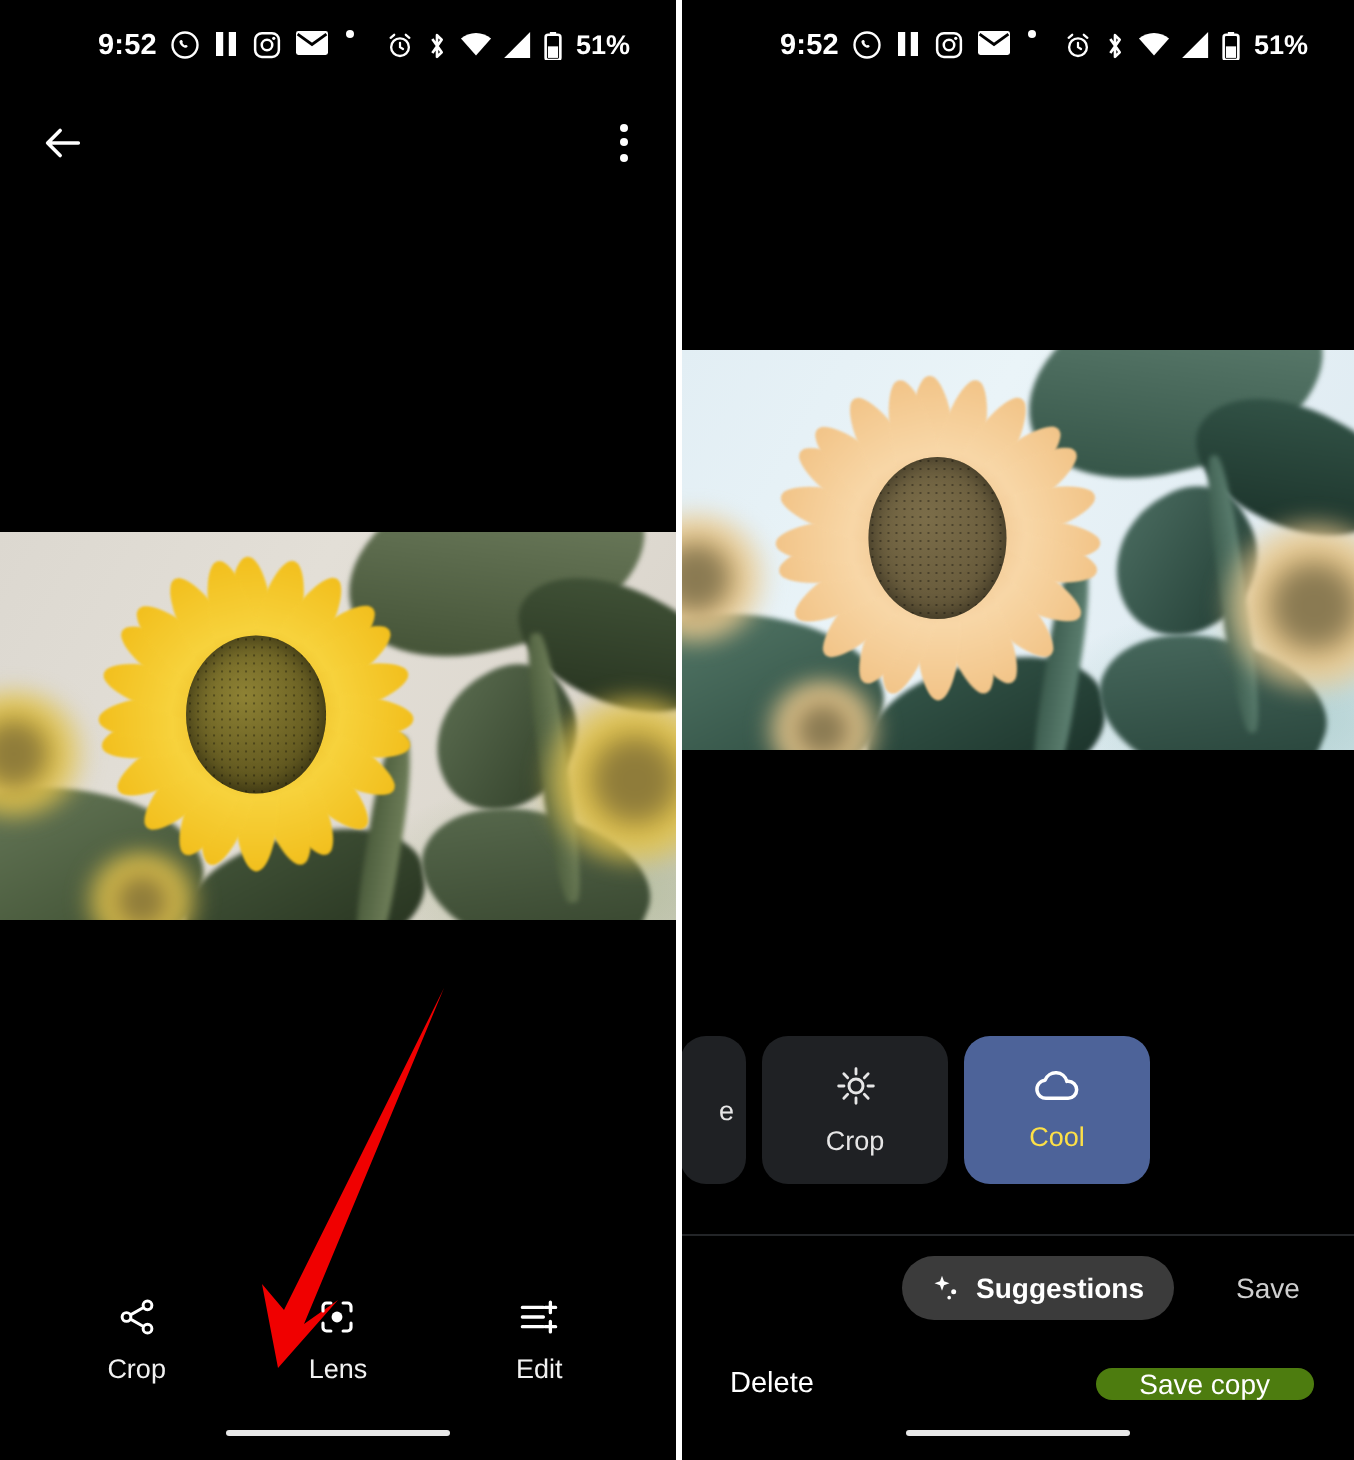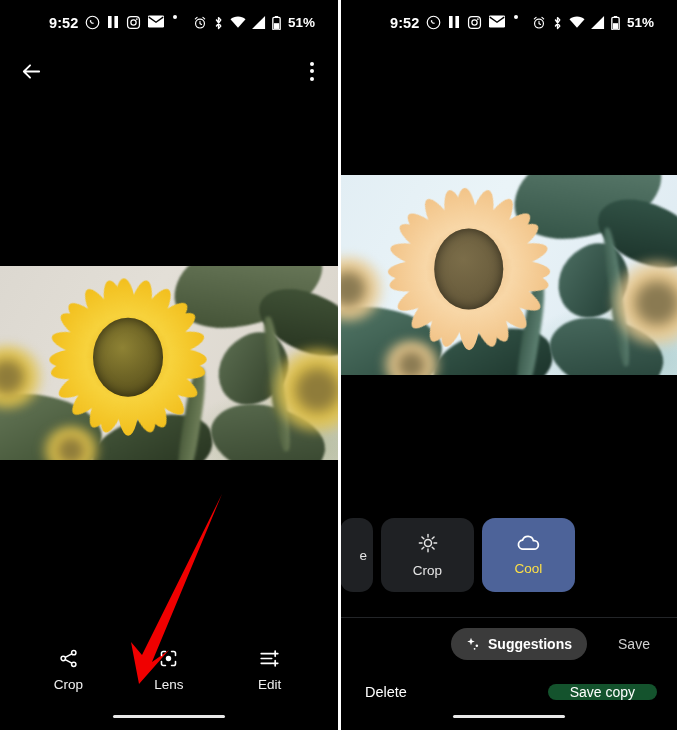--- a/index.html
+++ b/index.html
@@ -141,21 +141,21 @@
   }
   .chip-tool.active { background:#3b3b3b; color:#fff; font-weight:700; }
   .chip-tool.blue { color:#8ab4f8; padding-left:4px; padding-right:0; }
 
   .footer-row {
     position:absolute; left:0; bottom:22px; width:100%;
     display:flex; align-items:center; justify-content:space-between; padding:0 20px;
   }
   .cancel-btn { font-size:14.5px; color:#fff; padding:8px 4px; }
   .save-btn {
-    background:#14532d; color:#fff; font-size:14px;
+    background:#4d7c0f; color:#fff; font-size:14px;
     padding:0 22px; border-radius:20px;
   }
 
   .ra { position:absolute; pointer-events:none; }
 </style>
 </head>
 <body>
 
 <div class="screens">
 

